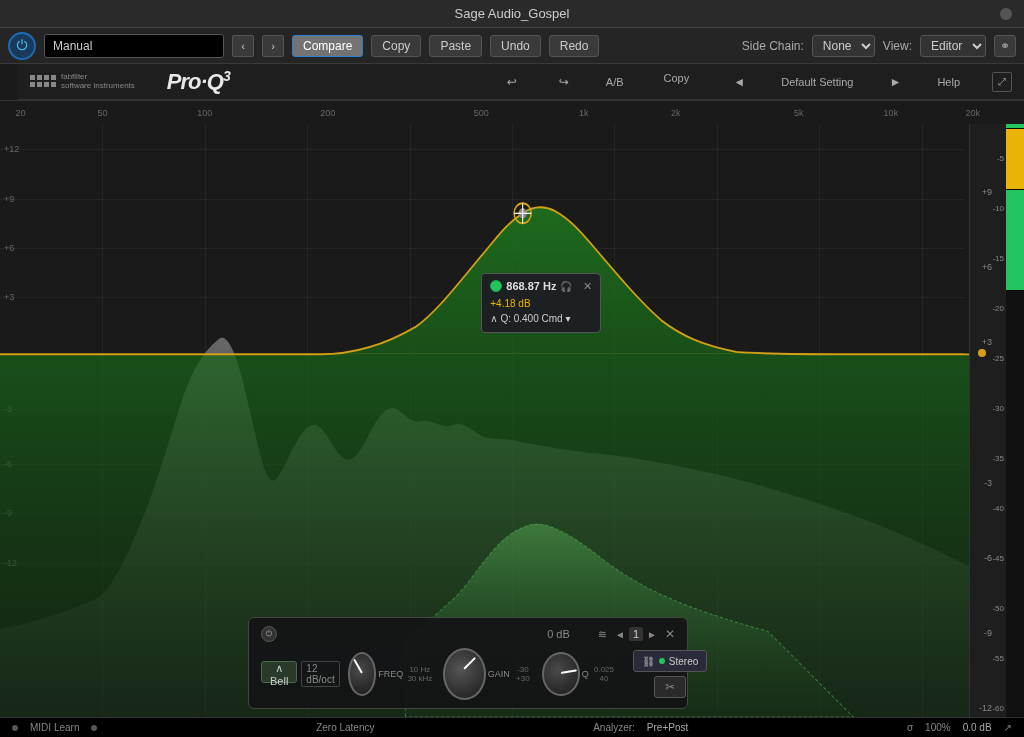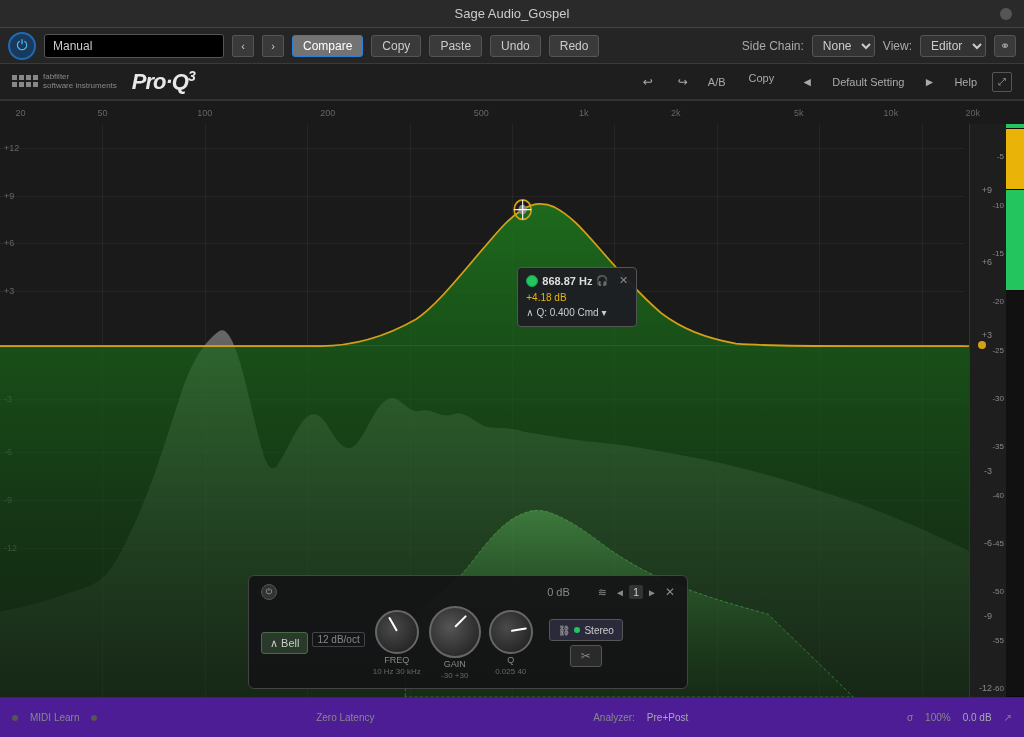--- a/index.html
+++ b/index.html
@@ -151,23 +151,24 @@
       flex-direction: column;
     }
 
     
     #plugin-header {
       background: #1e1e1e;
       height: 36px;
       display: flex;
       align-items: center;
       padding: 0 12px;
-      gap: 15px;
+      gap: 32px;
       border-bottom: 1px solid #333;
       flex-shrink: 0;
+      margin-left: 18px;
     }
     .fabfilter-logo {
       display: flex;
       align-items: center;
       gap: 4px;
     }
     .logo-dots {
       display: grid;
       grid-template-columns: repeat(4, 6px);
       grid-template-rows: repeat(2, 6px);
@@ -294,21 +295,20 @@
       top: 28%;
       left: 47%;
       background: rgba(30,30,35,0.95);
       border: 1px solid #555;
       border-radius: 4px;
       padding: 6px 8px;
       font-size: 11px;
       color: #ddd;
       z-index: 10;
       min-width: 120px;
-      margin-left: 36px;
     }
     .tooltip-header {
       display: flex;
       align-items: center;
       gap: 4px;
       margin-bottom: 3px;
     }
     .tooltip-power {
       width: 12px;
       height: 12px;
@@ -412,21 +412,21 @@
     }
     .band-order {
       font-size: 10px;
       color: #888;
       border: 1px solid #444;
       padding: 1px 4px;
       border-radius: 2px;
     }
     .knob-container {
       display: flex;
-      flex-direction: column;
+      flex-direction: row;
       align-items: center;
       gap: 2px;
     }
     .knob {
       width: 44px;
       height: 44px;
       border-radius: 50%;
       background: radial-gradient(circle at 35% 35%, #555, #1a1a1a);
       border: 2px solid #666;
       position: relative;
@@ -506,22 +506,22 @@
     }
     .freq-tick {
       position: absolute;
       font-size: 9px;
       color: #666;
       transform: translateX(-50%);
     }
 
     
     #status-bar {
-      height: 40px;
-      background: #4c1d95;
+      height: 20px;
+      background: #000000;
       display: flex;
       align-items: center;
       padding: 0 12px;
       gap: 12px;
       font-size: 10px;
       color: #888;
       border-top: 1px solid #333;
       flex-shrink: 0;
     }
     .status-dot {

